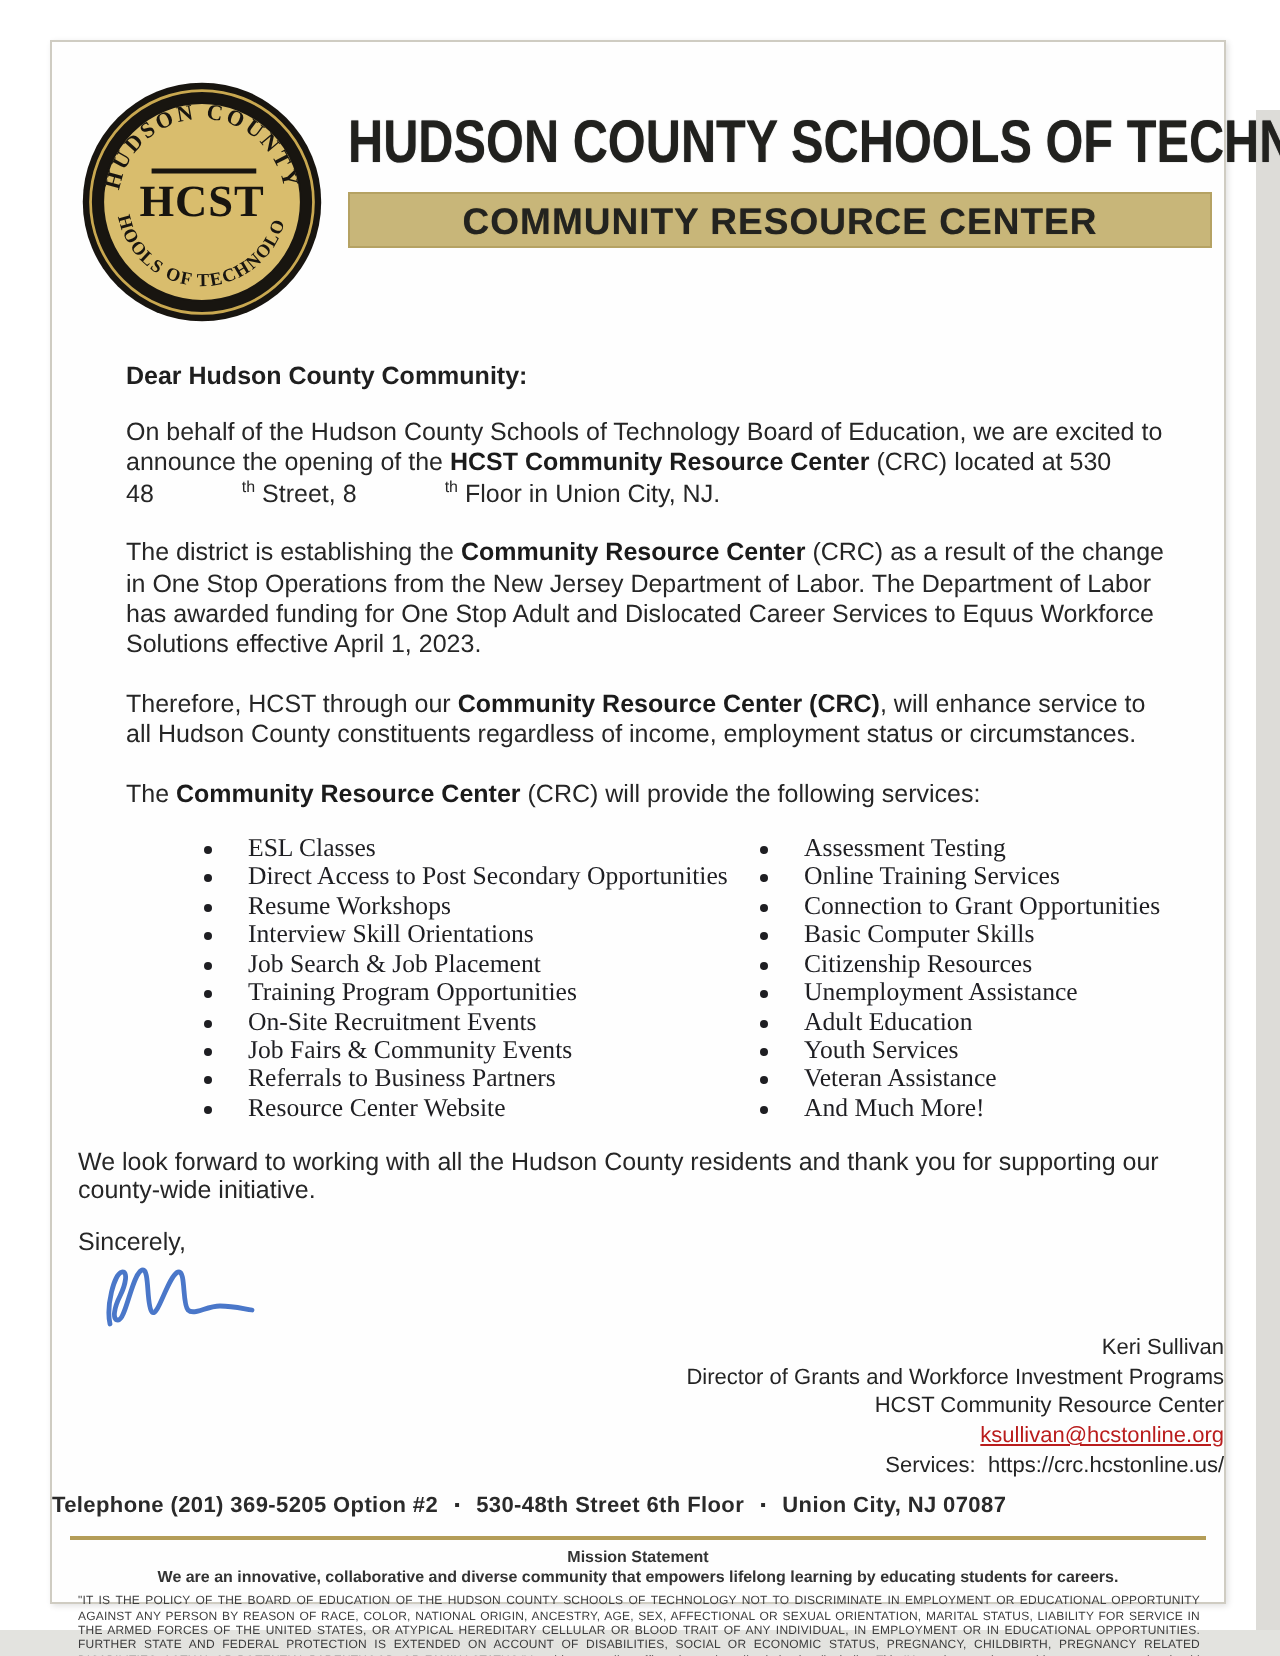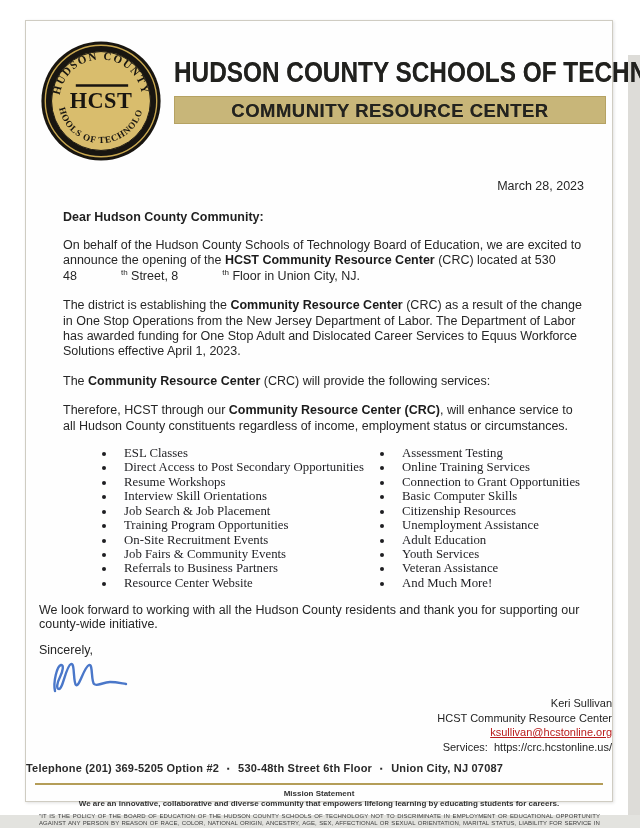--- a/index.html
+++ b/index.html
@@ -86,31 +86,30 @@
       </text>
       <line x1="39" y1="49" x2="93" y2="49" stroke="#181510" stroke-width="2.6"></line>
       <text x="65" y="72" text-anchor="middle" font-family="Liberation Serif, serif" font-size="23" font-weight="700" fill="#181510" letter-spacing="0.5">HCST</text>
     </svg>
     <div class="head-right">
       <div class="org-title">HUDSON COUNTY SCHOOLS OF TECHNOLOGY</div>
       <div class="banner">COMMUNITY RESOURCE CENTER</div>
     </div>
   </div>
 
-  <div class="date">March 28, 2023</div>
 
   <div class="salutation">Dear Hudson County Community:</div>
 
   <p class="para"><span>On behalf of the Hudson County Schools of Technology Board of Education, we are excited to announce the opening of the </span><b>HCST Community Resource Center</b><span> (CRC) located at 530 48</span><sup>th</sup><span> Street, 8</span><sup>th</sup><span> Floor in Union City, NJ.</span></p>
 
   <p class="para"><span>The district is establishing the </span><b>Community Resource Center</b><span> (CRC) as a result of the change in One Stop Operations from the New Jersey Department of Labor.  The Department of Labor has awarded funding for One Stop Adult and Dislocated Career Services to Equus Workforce Solutions effective April 1, 2023.</span></p>
 
+  <p class="para"><span>Therefore, HCST through our </span><b>Community Resource Center (CRC)</b><span>, will enhance service to all Hudson County constituents regardless of income, employment status or circumstances.</span></p>
+
   <p class="para"><span>The </span><b>Community Resource Center</b><span> (CRC) will provide the following services:</span></p>
-
-  <p class="para"><span>Therefore, HCST through our </span><b>Community Resource Center (CRC)</b><span>, will enhance service to all Hudson County constituents regardless of income, employment status or circumstances.</span></p>
 
   <div class="services">
     <ul class="left">
         <li>ESL Classes</li>
         <li>Direct Access to Post Secondary Opportunities</li>
         <li>Resume Workshops</li>
         <li>Interview Skill Orientations</li>
         <li>Job Search &amp; Job Placement</li>
         <li>Training Program Opportunities</li>
         <li>On-Site Recruitment Events</li>
@@ -135,20 +134,21 @@
   <div class="closing">We look forward to working with all the Hudson County residents and thank you for supporting our county-wide initiative.</div>
 
   <div class="signoff">Sincerely,</div>
 
   <svg class="signature-svg" width="100" height="36" viewBox="0 0 100 36" xmlns="http://www.w3.org/2000/svg">
     <path d="M7,33 C5,24 9,8 13,7 C16,6.5 15,13 12,19 C9,25 8,31 11,31 C15,31 18,8 23,6 C27,4.5 25,24 28,27 C31,30 36,9 41,7 C45,5.5 43,23 46,26 C49,29 55,24 62,24 C68,24 72,25 78,26" fill="none" stroke="#4a77c9" stroke-width="2.4" stroke-linecap="round"></path>
   </svg>
 
   <div class="sig-block">
     <div>Keri Sullivan</div>
+    <div>Director of Grants and Workforce Investment Programs</div>
     <div>HCST Community Resource Center</div>
     <div><a class="email">ksullivan@hcstonline.org</a></div>
     <div><span>Services:</span>&nbsp; <span>https://crc.hcstonline.us/</span></div>
   </div>
 
   <div class="phone-line">
     <span>Telephone (201) 369-5205 Option #2</span><span class="sep">▪</span><span>530-48th Street 6th Floor</span><span class="sep">▪</span><span>Union City, NJ 07087</span>
   </div>
 
   <hr class="gold-rule">

